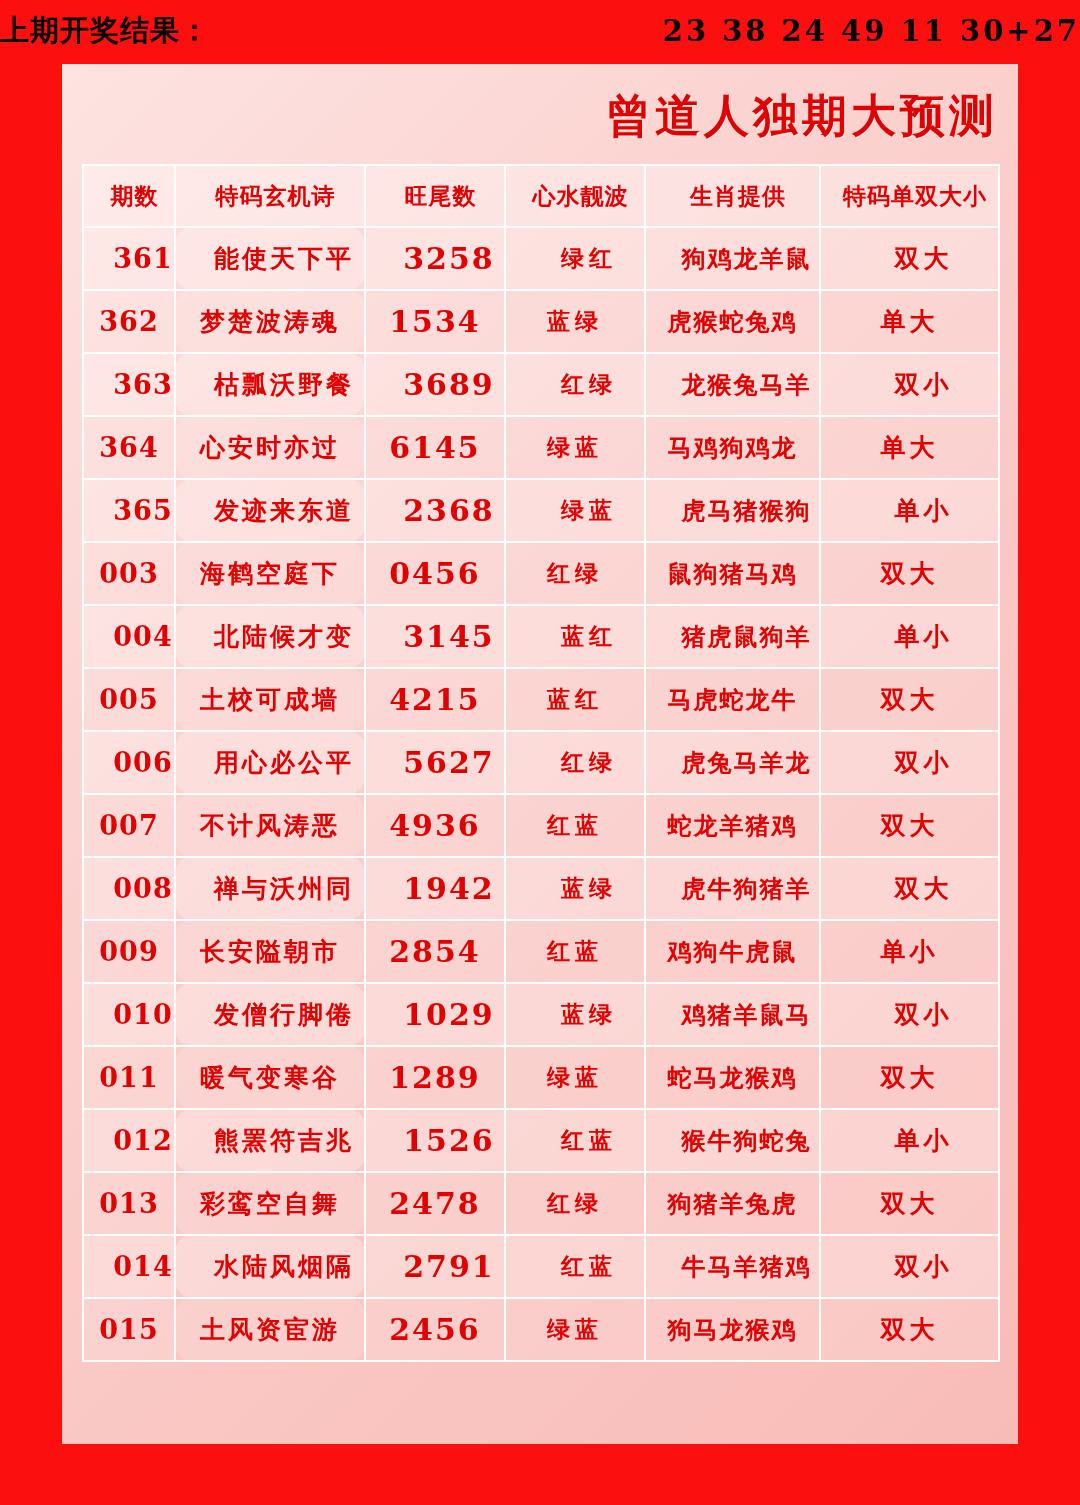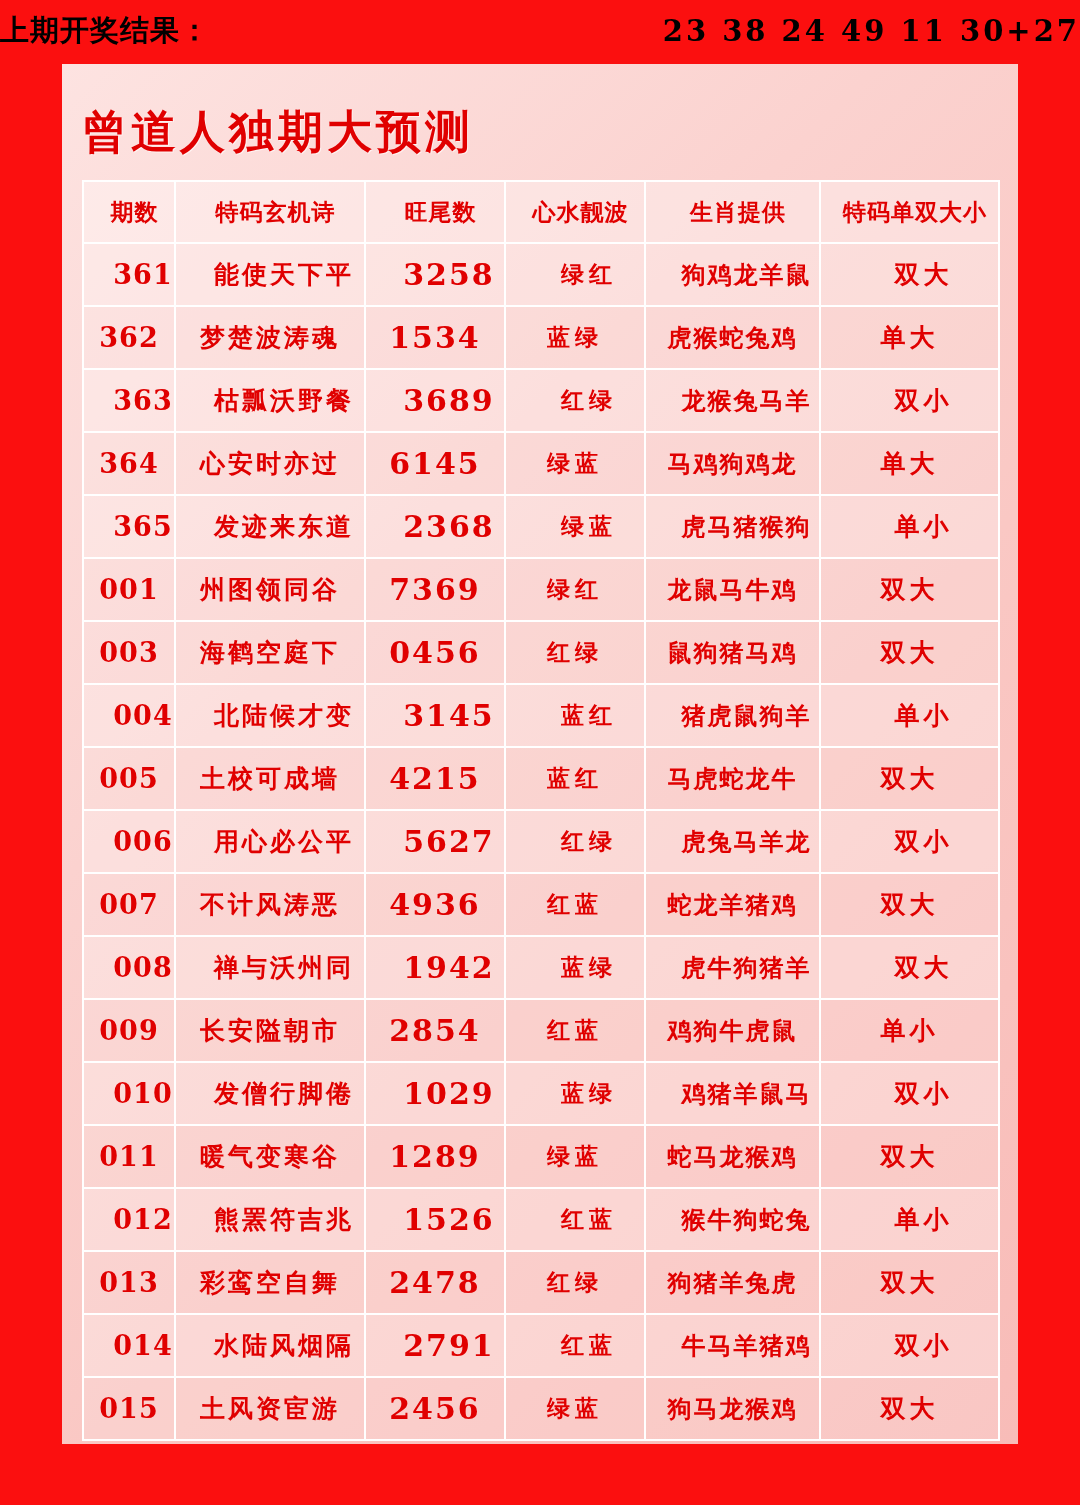--- a/index.html
+++ b/index.html
@@ -44,26 +44,26 @@
     background: linear-gradient(135deg, #fde3e1 0%, #fbd2cf 35%, #fac8c4 60%, #f8bcb8 100%);
     box-sizing: border-box;
     padding: 18px 20px 20px 20px;
   }
   .sheet-inner {
     width: 100%;
     height: 100%;
     position: relative;
   }
   .title {
-    text-align: left;
+    text-align: right;
     color: #e00000;
     font-size: 45px;
     font-weight: bold;
     letter-spacing: 4px;
-    margin: 20px 0 18px 0;
+    margin: 4px 0 18px 0;
     font-family: "DejaVu Serif", "Liberation Serif", serif;
     text-shadow: 1px 1px 0 rgba(255,255,255,0.6);
   }
   table.grid {
     width: 916px;
     border-collapse: collapse;
     table-layout: fixed;
     background: transparent;
   }
   table.grid th, table.grid td {
@@ -92,20 +92,21 @@
 
   td.period {
     font-size: 27px;
     font-weight: bold;
     letter-spacing: 1px;
   }
   td.poem {
     font-size: 25px;
     font-weight: bold;
     letter-spacing: 3px;
+    border-radius: 17px;
   }
   td.tail {
     font-size: 30px;
     font-weight: bold;
     letter-spacing: 2px;
   }
   td.wave {
     font-size: 23px;
     font-weight: bold;
     letter-spacing: 5px;
@@ -193,28 +194,20 @@
             </tr>
             <tr class="row-a">
               <td class="period">365</td>
               <td class="poem">发迹来东道</td>
               <td class="tail">2368</td>
               <td class="wave">绿蓝</td>
               <td class="zodiac">虎马猪猴狗</td>
               <td class="size">单小</td>
             </tr>
             <tr class="row-b">
-              <td class="period">001</td>
-              <td class="poem">州图领同谷</td>
-              <td class="tail">7369</td>
-              <td class="wave">绿红</td>
-              <td class="zodiac">龙鼠马牛鸡</td>
-              <td class="size">双大</td>
-            </tr>
-            <tr class="row-b">
               <td class="period">003</td>
               <td class="poem">海鹤空庭下</td>
               <td class="tail">0456</td>
               <td class="wave">红绿</td>
               <td class="zodiac">鼠狗猪马鸡</td>
               <td class="size">双大</td>
             </tr>
             <tr class="row-a">
               <td class="period">004</td>
               <td class="poem">北陆候才变</td>

